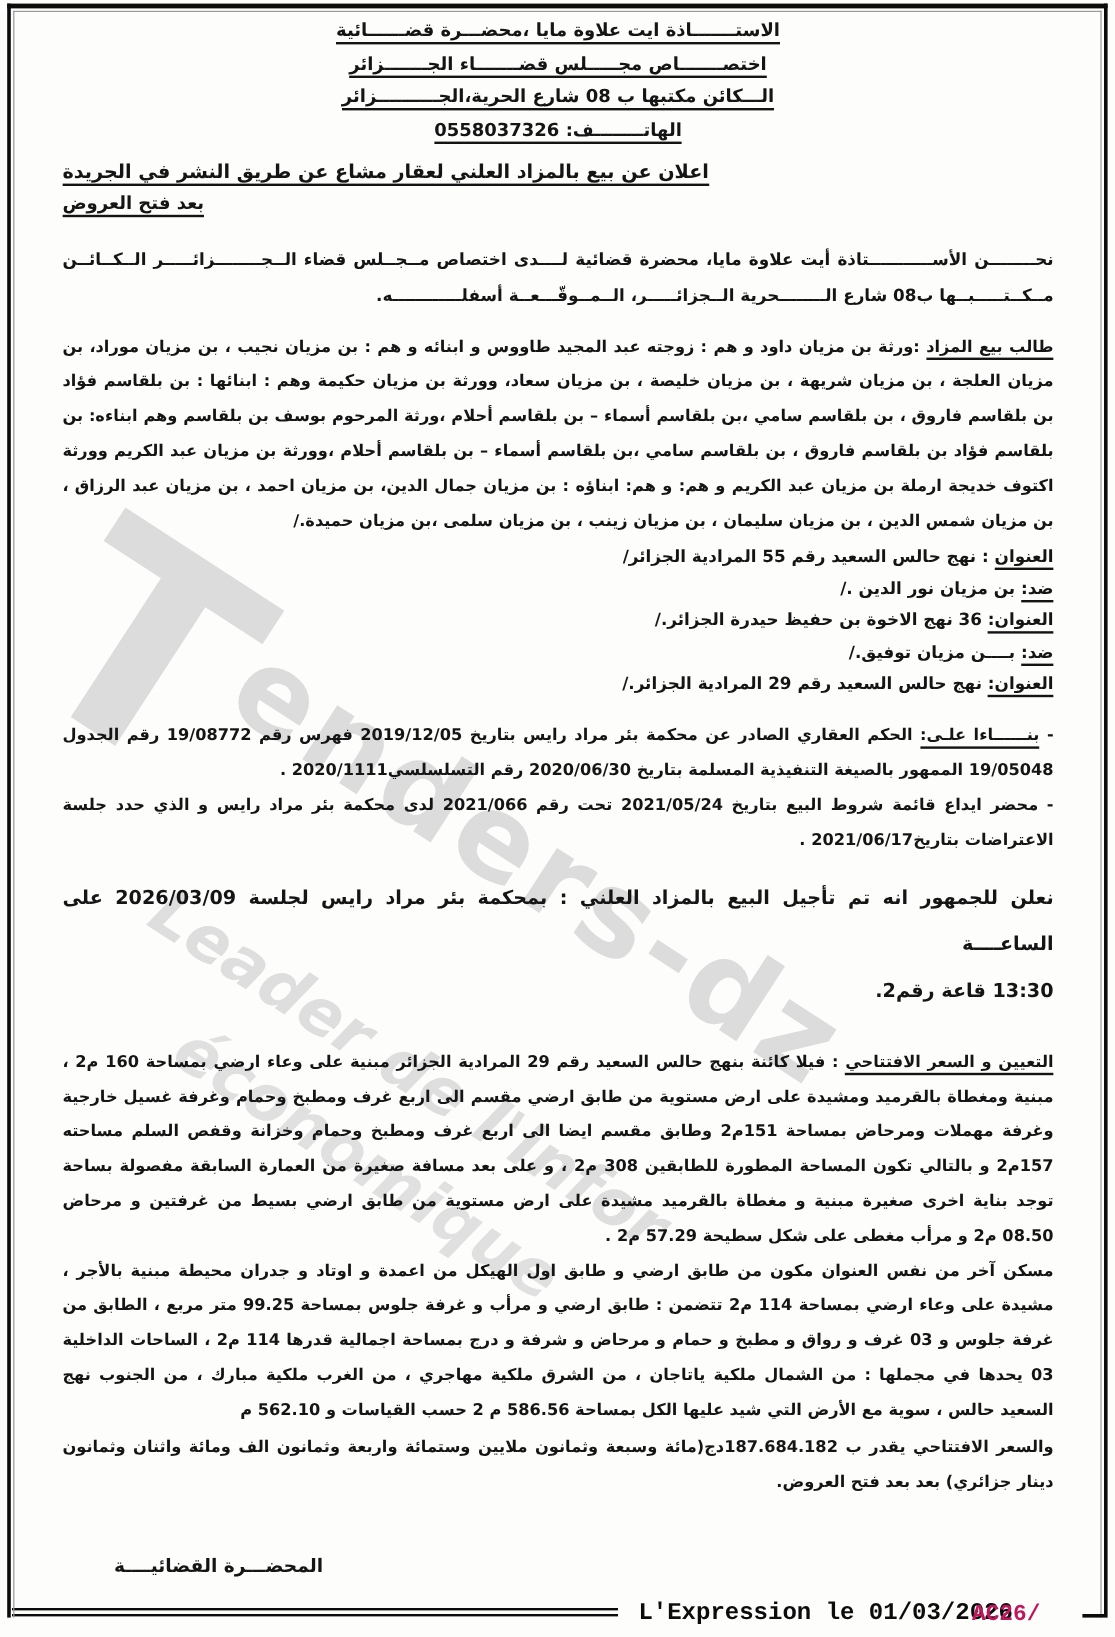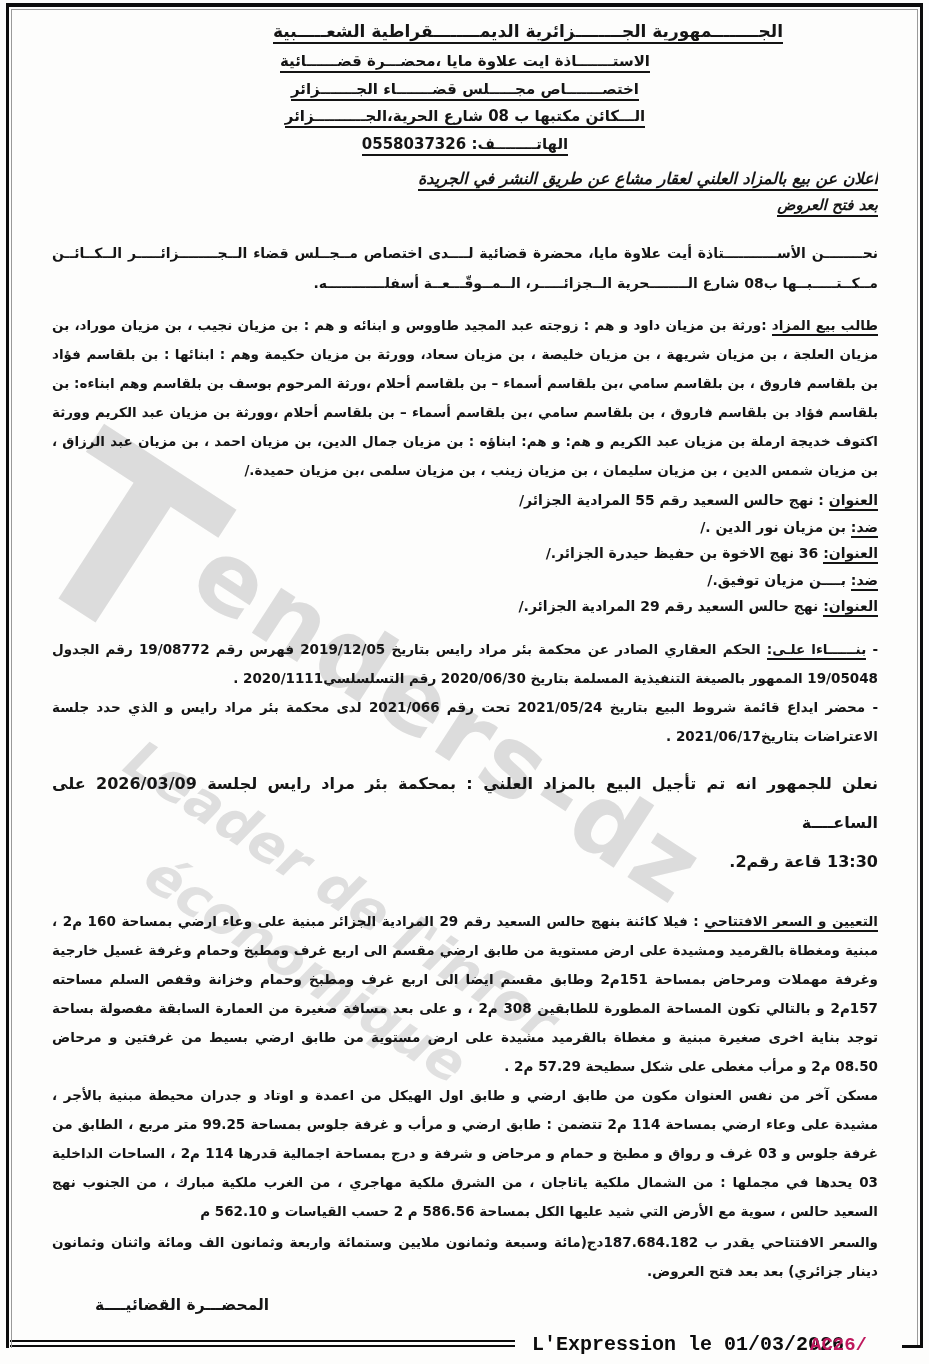--- a/index.html
+++ b/index.html
@@ -30,21 +30,21 @@
   .wm-slogan1{top:728px;left:148px;transform:rotate(33deg);transform-origin:left top;
     font-size:54px;font-style:italic;color:#d7d7d7;opacity:.8;}
   .wm-slogan2{top:842px;left:168px;transform:rotate(33deg);transform-origin:left top;
     font-size:54px;font-style:italic;color:#dadada;opacity:.8;}
   
   .content{
     position:absolute;top:12px;left:52px;width:826px;height:1288px;overflow:hidden;
     direction:rtl;z-index:1;
   }
   .u{border-bottom:2px solid #141414;padding-bottom:1px;}
-  .center{text-align:right;font-style:italic;}
+  .center{text-align:left;}
   .republic{font-size:17px;line-height:30px;width:700px;margin:4px auto 2px 126px;text-align:center;}
   .office-line{font-size:15px;line-height:27.5px;text-align:center;}
   .titles{margin-top:7px;}
   .title1{font-size:16px;line-height:27px;}
   .title2{font-size:15px;line-height:26px;}
   .title3{font-size:15px;line-height:26px;}
   .intro{margin-top:20px;font-size:14px;line-height:30px;text-align:justify;}
   .par{font-size:13.5px;line-height:29px;text-align:justify;}
   .requester{margin-top:13px;}
   .addresses{margin-top:2px;}
@@ -70,21 +70,20 @@
 
 <div class="page-frame"></div>
 <div class="corner-stub"></div>
 
 <div class="wm wm-brand"><span class="wm-t">T</span><span class="wm-rest">enders-dz</span></div>
 <div class="wm wm-slogan1">Leader de l'infor</div>
 <div class="wm wm-slogan2">économique</div>
 
 <div class="content">
 
-  <div class="republic"><span class="u">الجــــــــمهورية الجــــــــزائرية الديمــــــــقراطية الشعـــــبية</span></div>
 
   <div class="office">
     <div class="office-line"><span class="u">الاستـــــــاذة ايت علاوة مايا  ،محضـــرة قضــــــائية</span></div>
     <div class="office-line"><span class="u">اختصـــــــاص مجـــــلس قضـــــــاء الجـــــــزائر</span></div>
     <div class="office-line"><span class="u">الـــكائن مكتبها ب 08 شارع الحرية،الجــــــــــزائر</span></div>
     <div class="office-line"><span class="u">الهاتــــــــف: 0558037326</span></div>
   </div>
 
   <div class="titles center">
     <div class="title1"><span class="u">اعلان عن بيع بالمزاد العلني لعقار مشاع عن طريق النشر في الجريدة</span></div>

